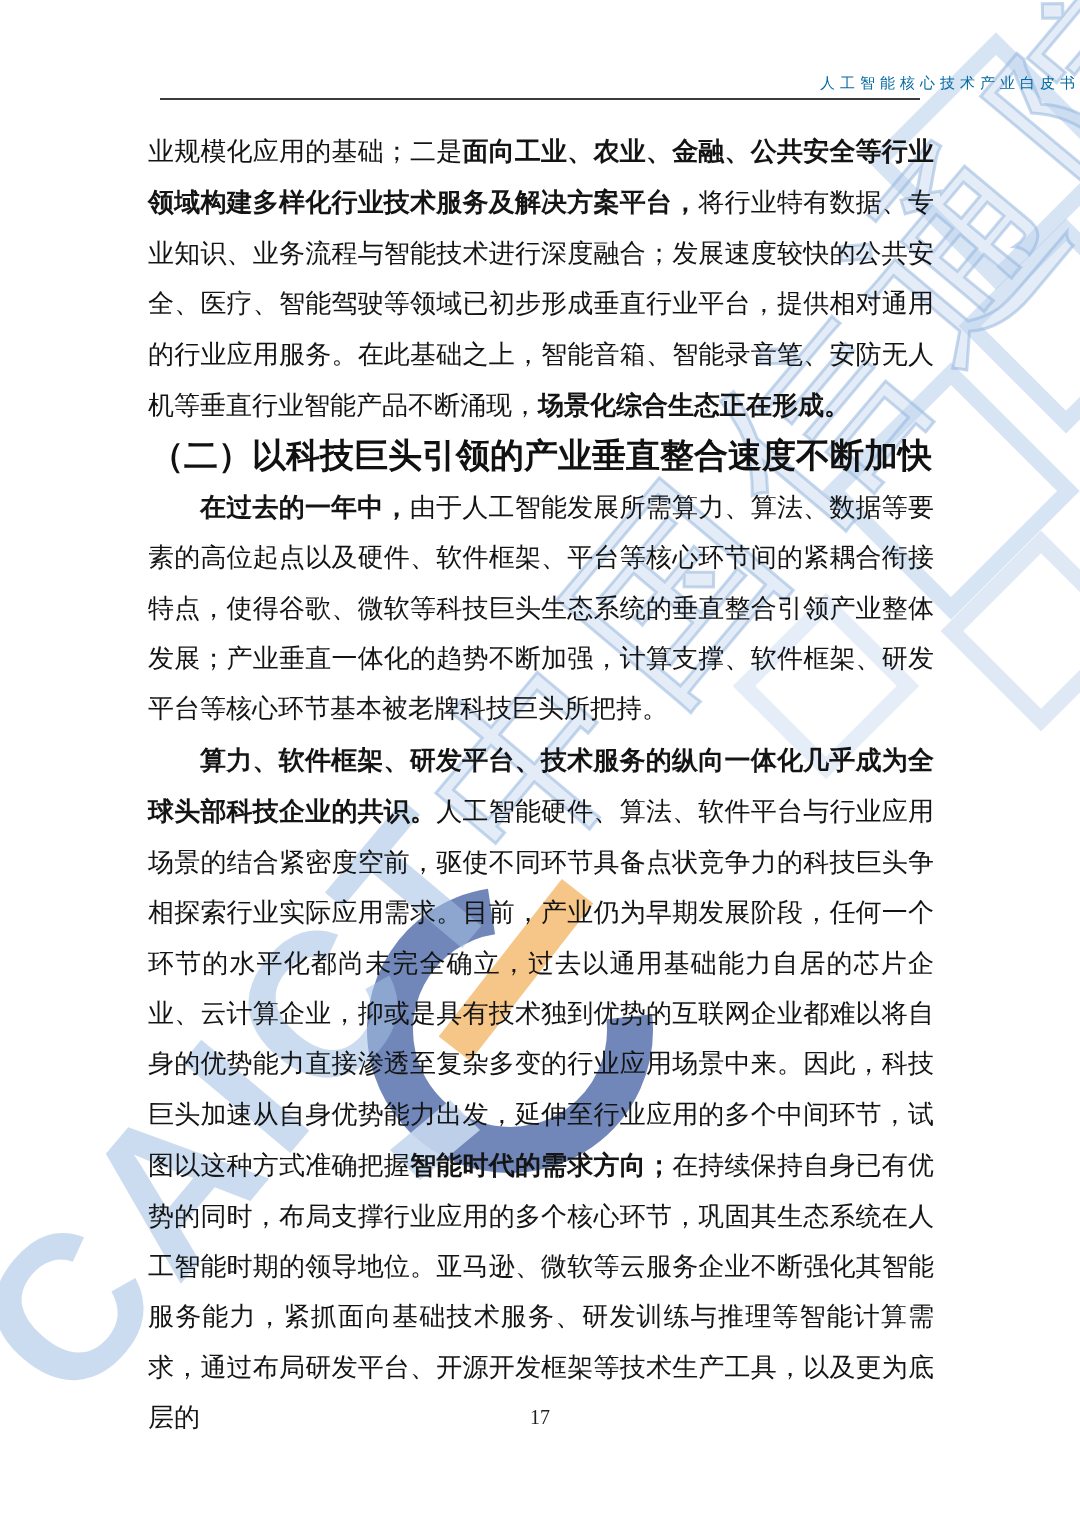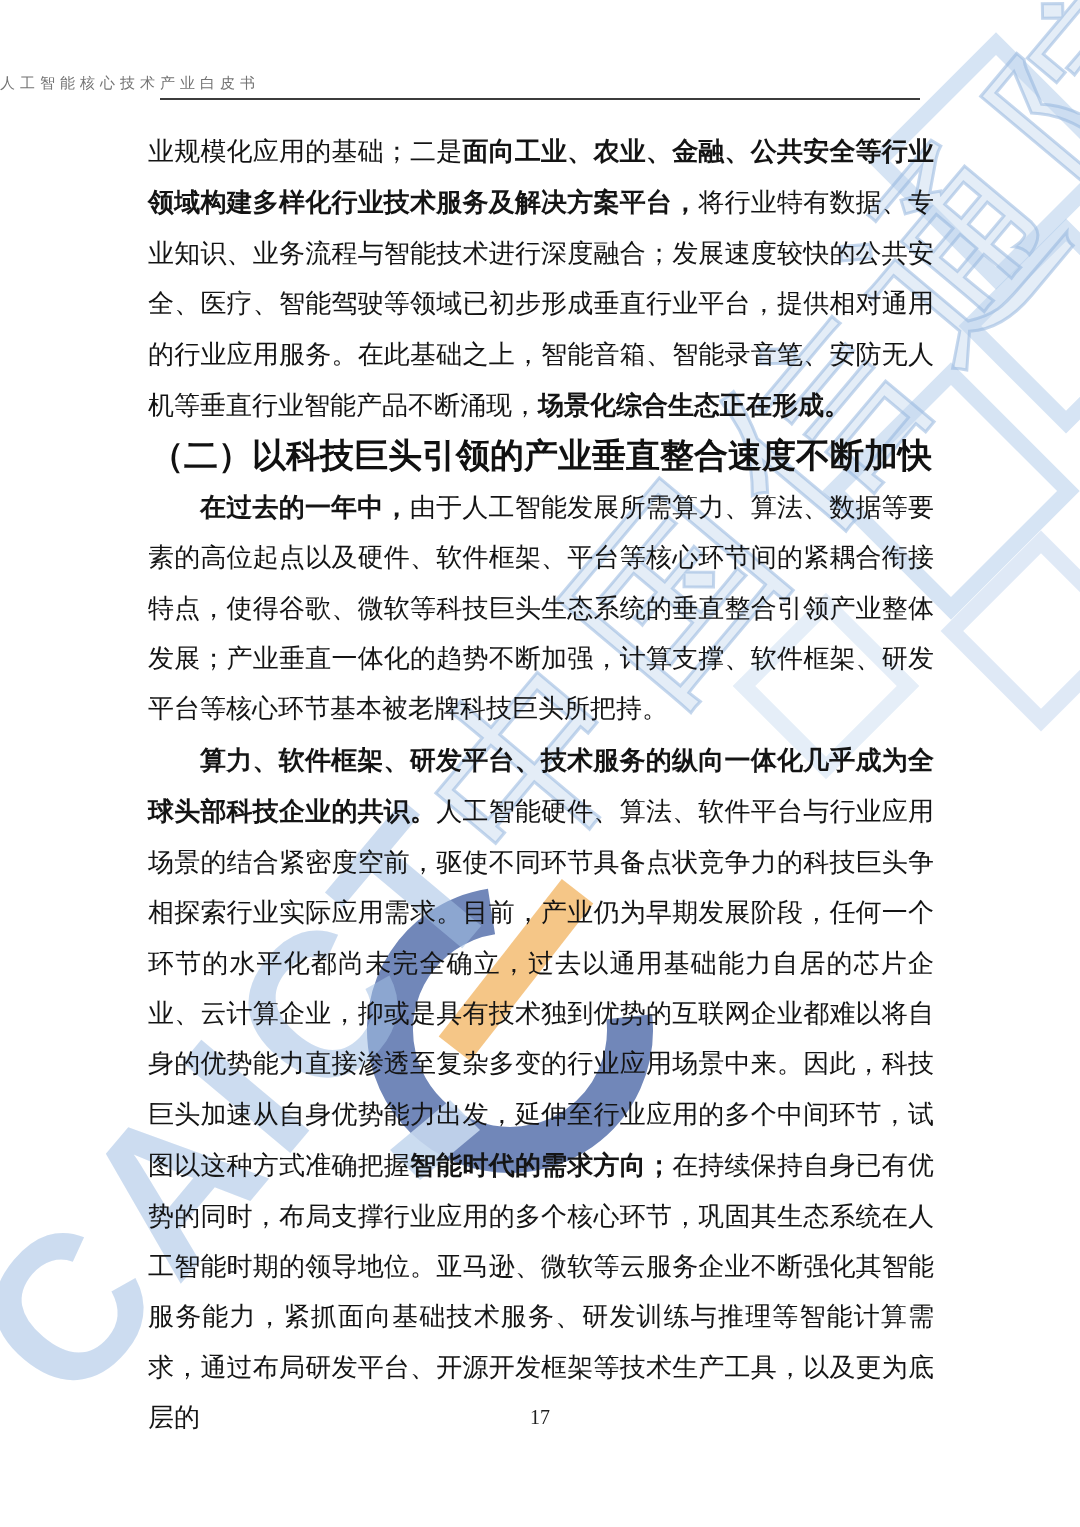--- a/index.html
+++ b/index.html
@@ -35,22 +35,22 @@
     background:transparent;
   }
   .wm-d1{left:905px;top:70px;}
   .wm-d2{left:990px;top:250px;width:120px;height:120px;}
   .wm-d3{left:860px;top:400px;}
   .wm-d4{left:970px;top:560px;width:110px;height:110px;border-color:rgba(170,198,232,0.38);}
   .wm-d5{left:760px;top:620px;width:100px;height:100px;border-color:rgba(170,198,232,0.30);}
   
   .header-title{
     position:absolute;top:74px;left:0;width:100%;
-    text-align:left;font-size:15px;letter-spacing:5px;
-    color:#737373;z-index:2;
+    text-align:right;font-size:15px;letter-spacing:5px;
+    color:#0369a1;z-index:2;
   }
   .header-rule{
     position:absolute;top:98px;left:160px;width:760px;height:0;
     border-top:2px solid #3c3c3c;z-index:2;
   }
   
   .content{
     position:absolute;top:126px;left:148px;width:786px;
     font-size:26px;line-height:50.4px;color:#141414;
     text-align:justify;z-index:1;

